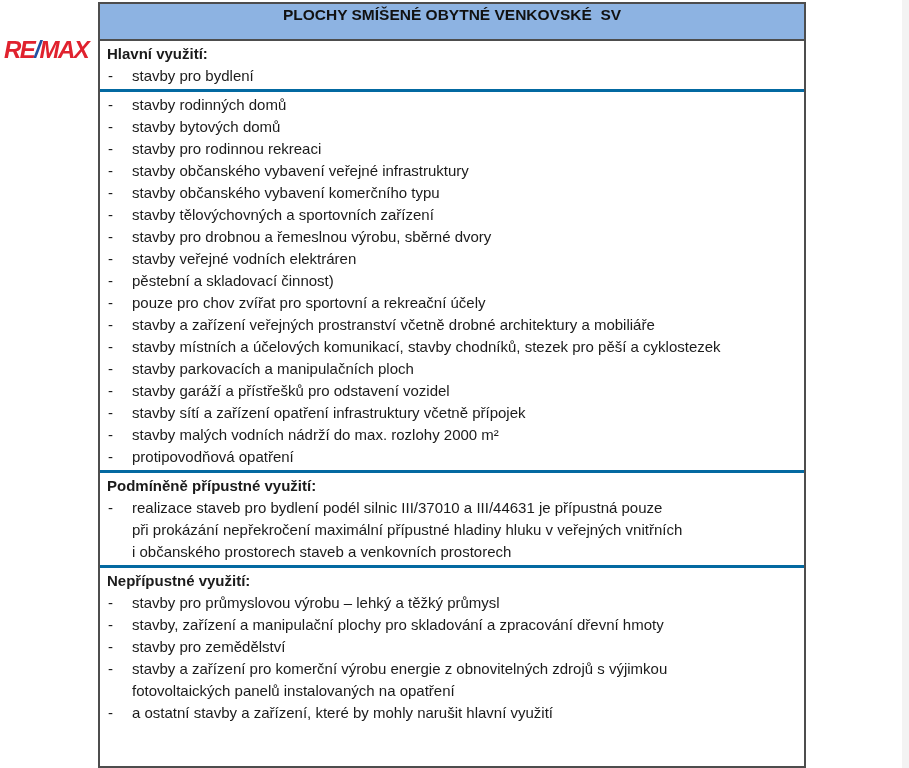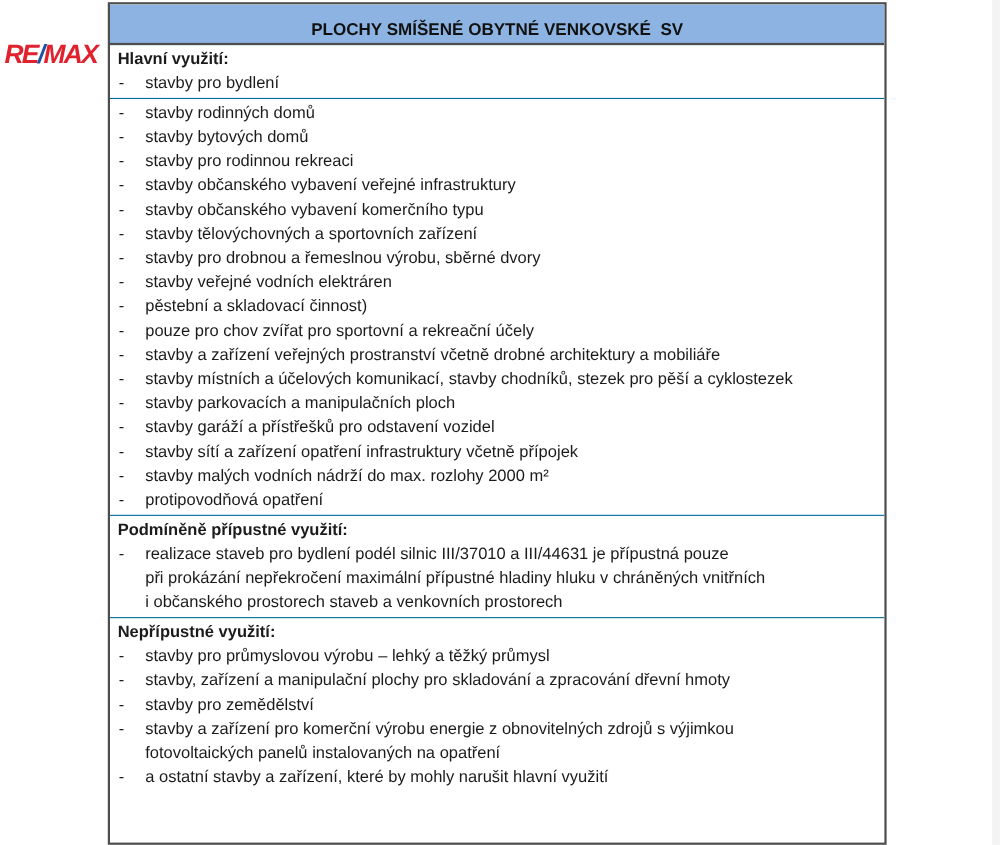--- a/index.html
+++ b/index.html
@@ -24,29 +24,29 @@
     border: 2px solid #4d4d4d;
     background: #ffffff;
     font-size: 15px;
     line-height: 22px;
     overflow: hidden;
   }
   .thead {
     height: 37px;
     border-bottom: 2px solid #4d4d4d;
     display: flex;
-    align-items: flex-end;
+    align-items: flex-start;
     justify-content: center;
     font-weight: bold;
     font-size: 15.5px;
     white-space: pre;
     color: #111111;
   }
   .section {
-    border-bottom: 1px solid #0369a1;
+    border-bottom: 3px solid #0369a1;
     padding: 2px 6px 2px 0;
   }
   .section:last-child { border-bottom: none; }
   .sec-title {
     font-weight: bold;
     padding-left: 7px;
   }
   .item { display: flex; }
   .dash {
     flex: 0 0 32px;
@@ -186,21 +186,21 @@
             <span class="line">protipovodňová opatření</span>
           </span>
         </div>
       </div>
       <div class="section">
         <div class="sec-title">Podmíněně přípustné využití:</div>
         <div class="item">
           <span class="dash">-</span>
           <span class="item-text">
             <span class="line">realizace staveb pro bydlení podél silnic III/37010 a III/44631 je přípustná pouze</span>
-            <span class="line">při prokázání nepřekročení maximální přípustné hladiny hluku v chráněných vnitřních</span>
+            <span class="line">při prokázání nepřekročení maximální přípustné hladiny hluku v veřejných vnitřních</span>
             <span class="line">i občanského prostorech staveb a venkovních prostorech</span>
           </span>
         </div>
       </div>
       <div class="section">
         <div class="sec-title">Nepřípustné využití:</div>
         <div class="item">
           <span class="dash">-</span>
           <span class="item-text">
             <span class="line">stavby pro průmyslovou výrobu – lehký a těžký průmysl</span>

